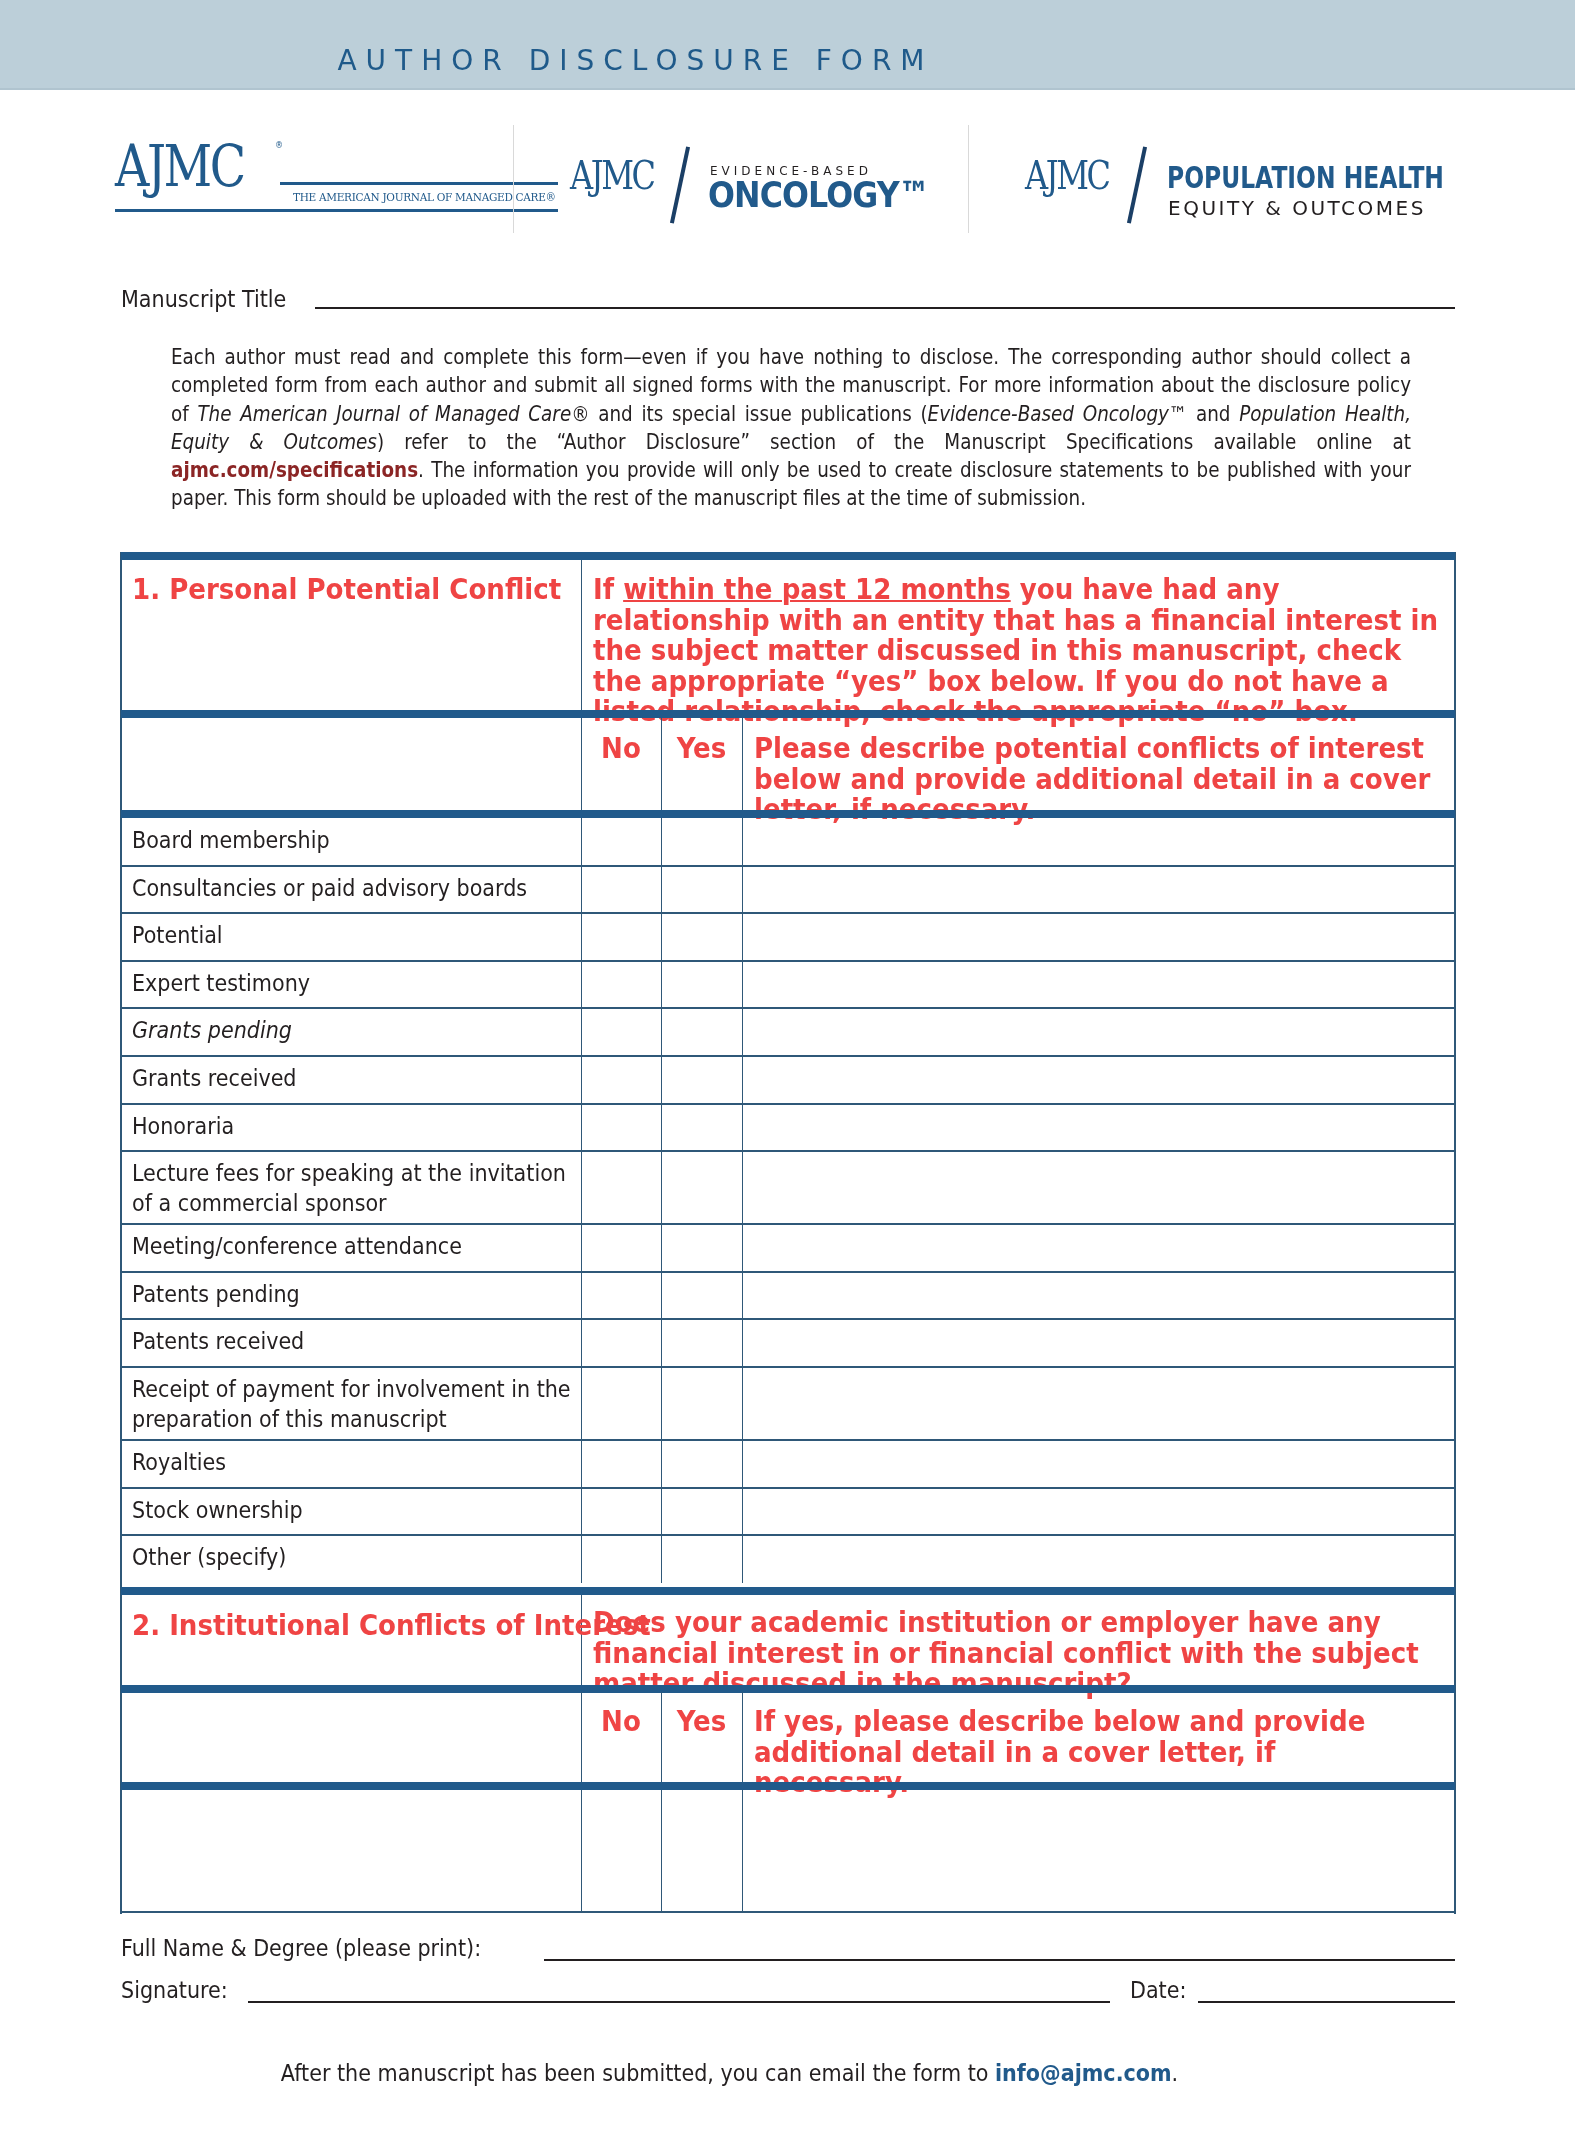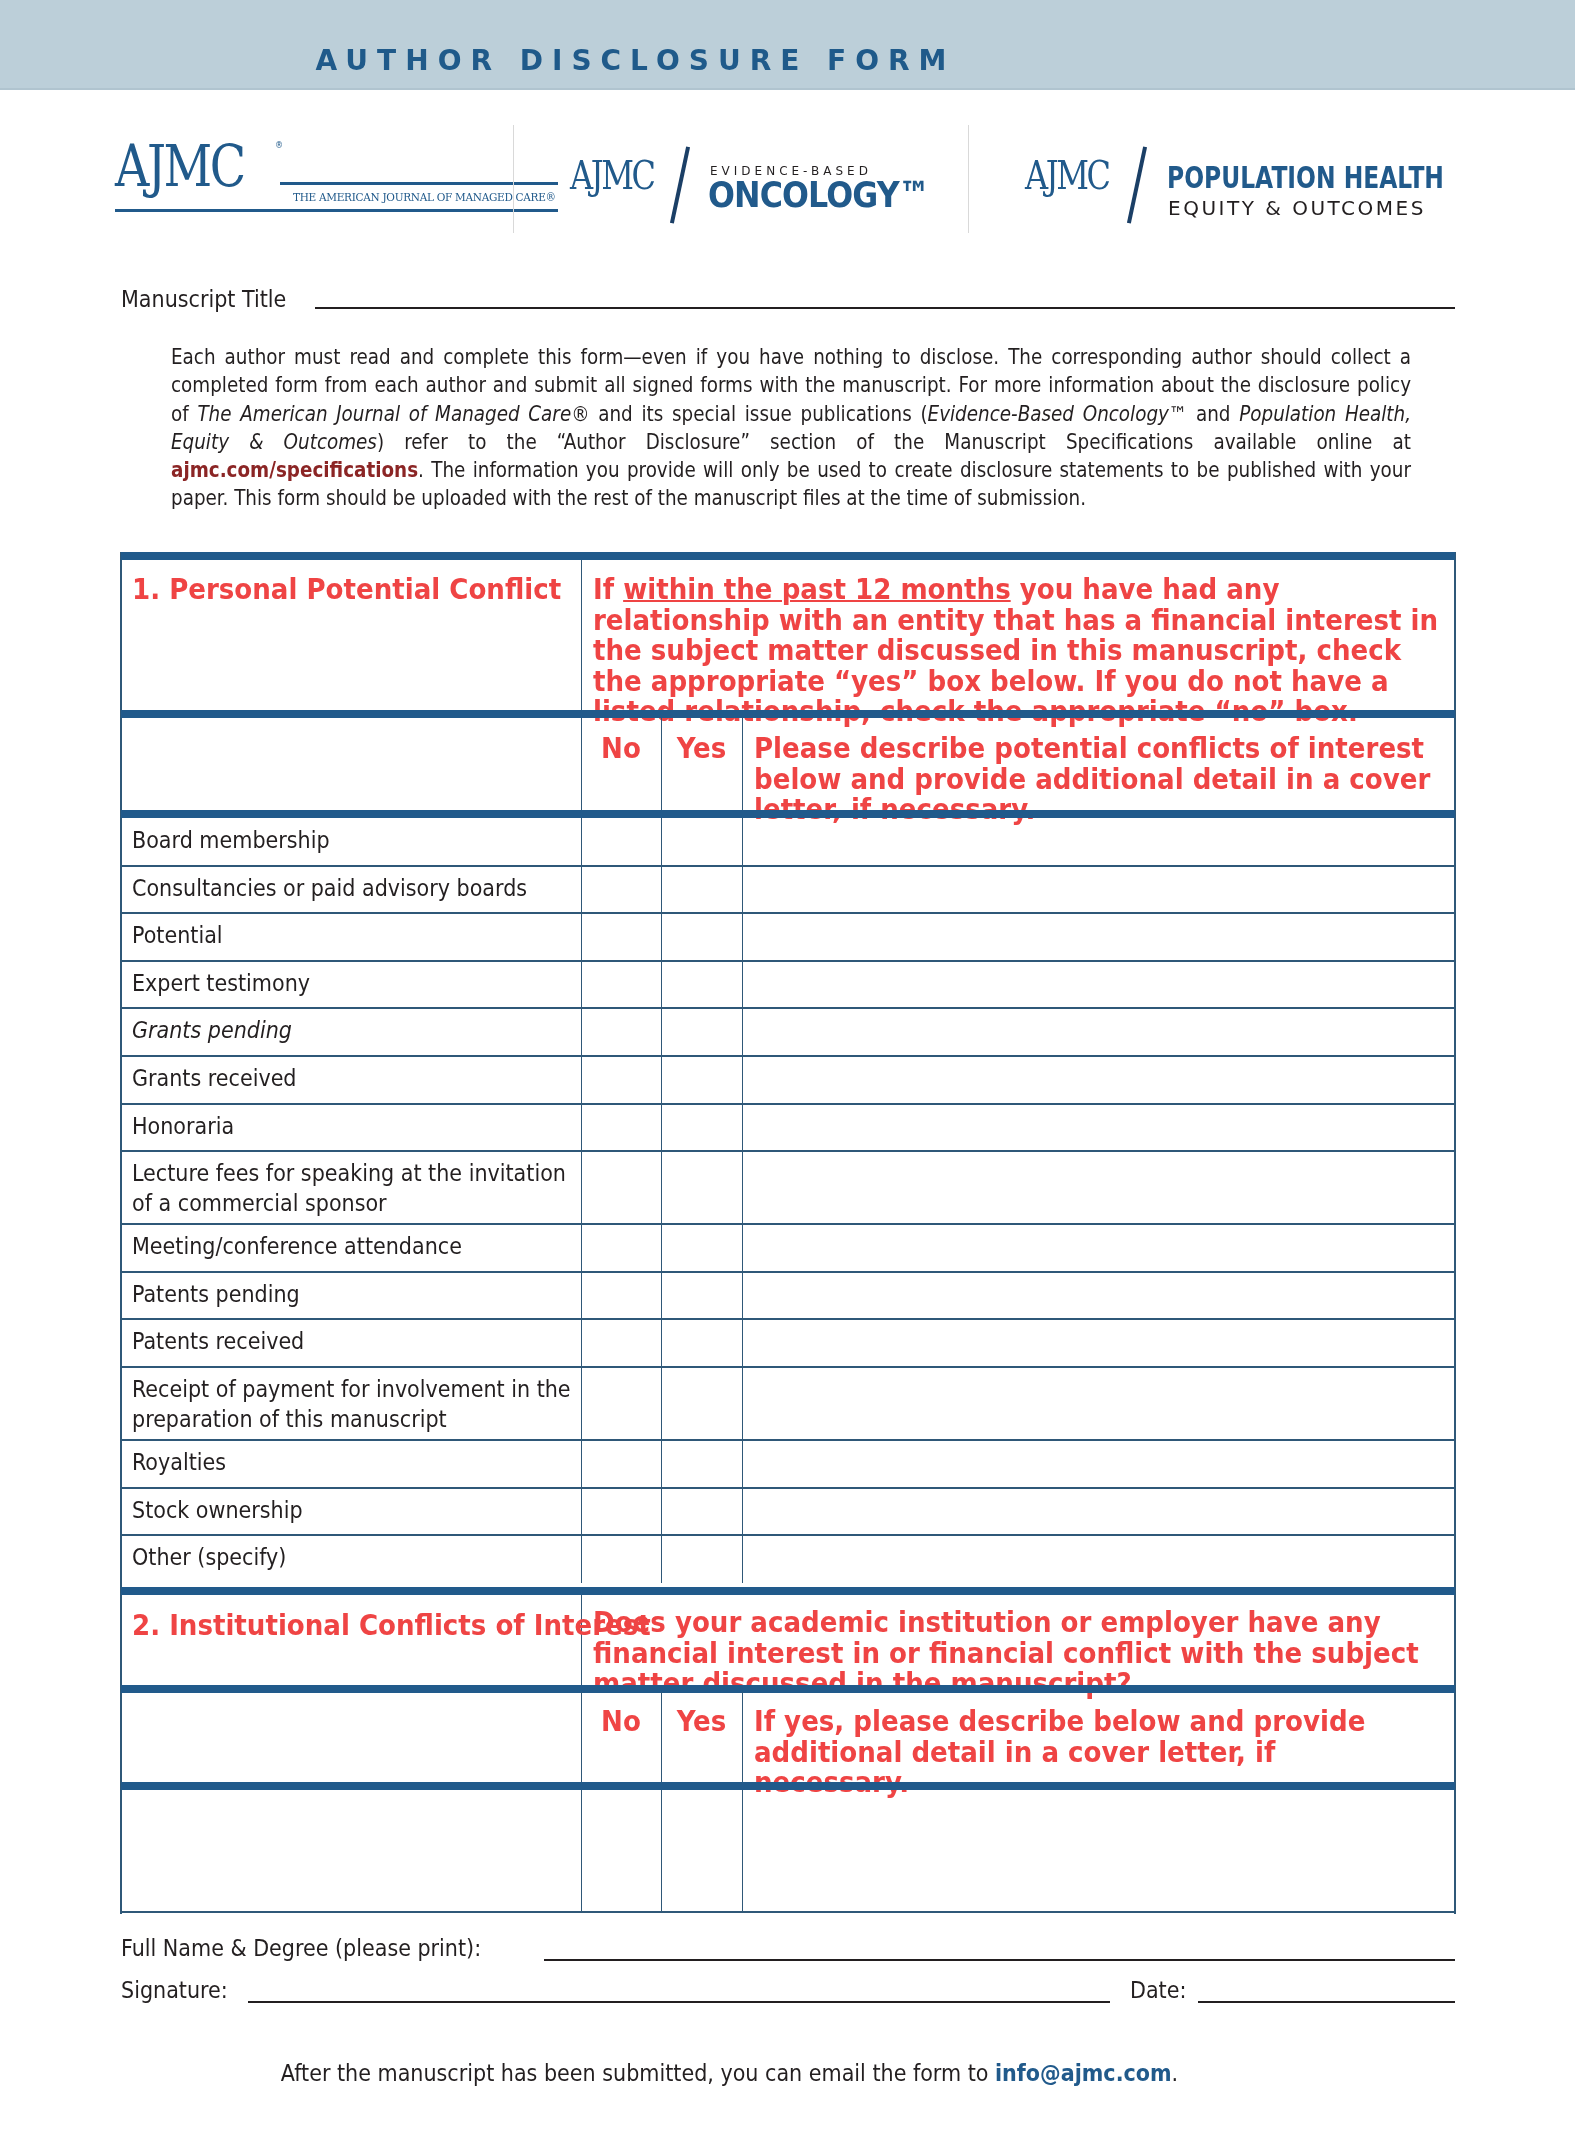--- a/index.html
+++ b/index.html
@@ -1,20 +1,20 @@
 <!DOCTYPE html>
 <html><head>
 <meta charset="utf-8">
 <style>
   * { box-sizing: border-box; margin: 0; padding: 0; }
   html, body { width: 1575px; height: 2150px; background: #ffffff; overflow: hidden; }
   body { position: relative; font-family: "DejaVu Sans Condensed", "DejaVu Sans", sans-serif; color: #231f20; }
 
   .header-band { position: absolute; left: 0; top: 0; width: 1575px; height: 90px; background: #bccfd9; border-bottom: 2px solid #b0c4cf; }
-  .header-title { position: absolute; left: 0; top: 44px; width: 1271px; text-align: center; font-family: "DejaVu Sans", sans-serif; font-weight: bold; font-size: 28px; letter-spacing: 9px; color: #1f5a8a; }
+  .header-title { position: absolute; left: 0; top: 44px; width: 1271px; text-align: center; font-family: "DejaVu Sans", sans-serif; font-weight: normal; font-size: 28px; letter-spacing: 9px; color: #1f5a8a; }
 
   .logo-divider { position: absolute; top: 125px; width: 1px; height: 108px; background: #d9d9d9; }
   .logo { position: absolute; color: #215a8b; }
   .ajmc-serif { font-family: "DejaVu Serif", "Liberation Serif", serif; letter-spacing: -3px; color: #215a8b; }
   .logo1 { left: 115px; top: 138px; width: 330px; height: 80px; }
   .logo1 .ajmc-serif { position: absolute; left: 0; top: -6px; font-size: 58px; transform: scaleX(0.82); transform-origin: left top; }
   .logo1 .reg { position: absolute; left: 160px; top: 2px; font-size: 9px; }
   .logo1 .rule-top { position: absolute; left: 165px; top: 44px; width: 278px; height: 3px; background: #215a8b; }
   .logo1 .subtitle { position: absolute; left: 178px; top: 53px; font-family: "DejaVu Serif", serif; font-size: 10.5px; letter-spacing: -0.3px; color: #215a8b; white-space: nowrap; }
   .logo1 .rule-bot { position: absolute; left: 0; top: 71px; width: 443px; height: 3px; background: #215a8b; }

